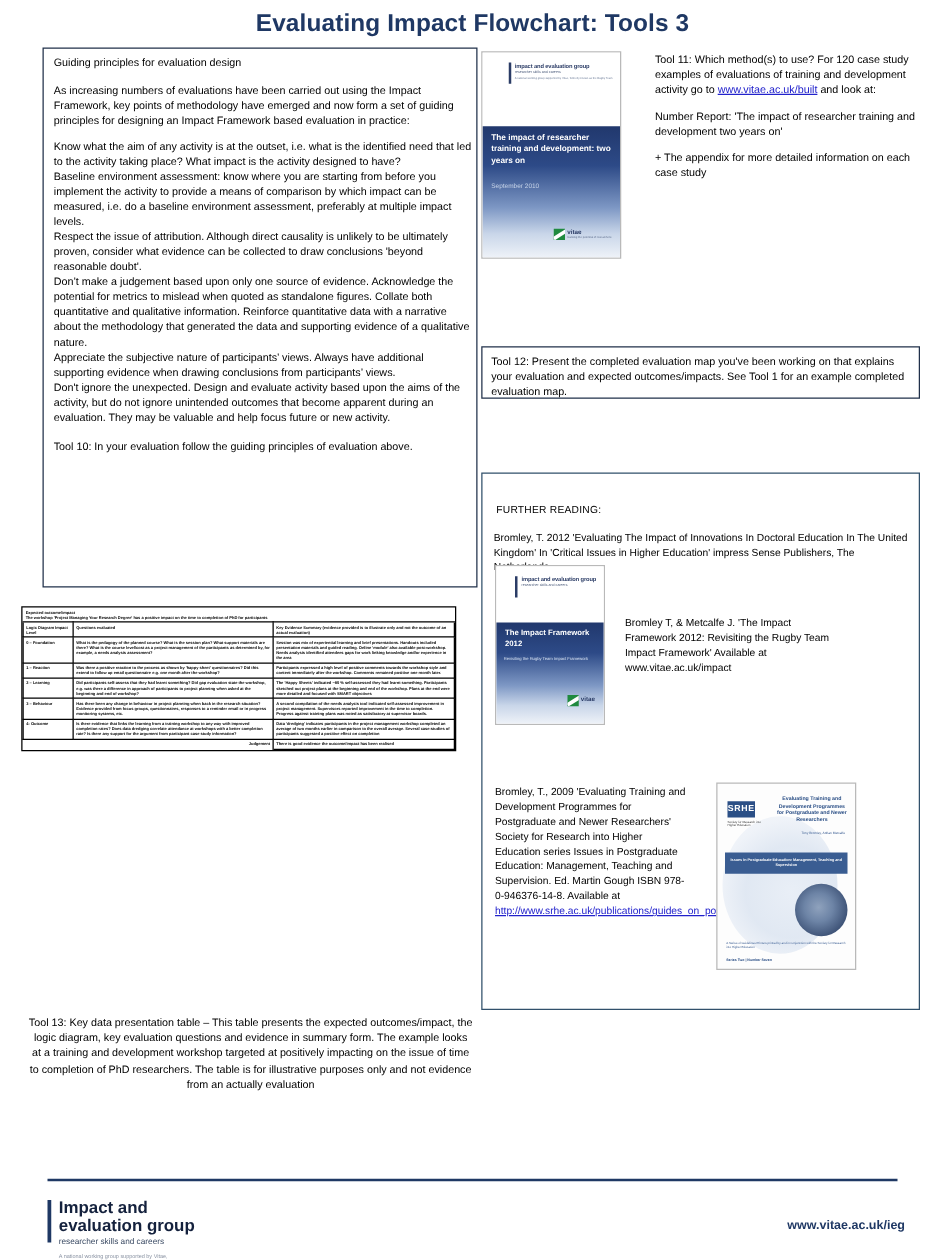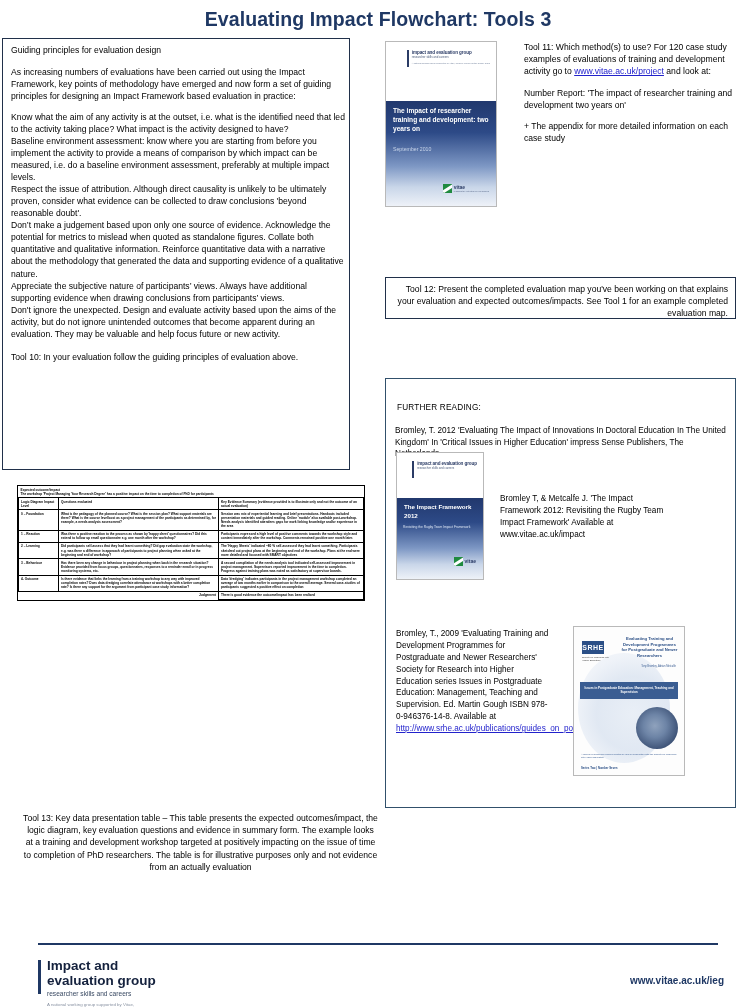--- a/index.html
+++ b/index.html
@@ -15,21 +15,21 @@
     position:absolute;left:0;top:8px;width:756px;text-align:center;
     font-size:19.5px;font-weight:bold;color:#1F3864;letter-spacing:.1px;
   }
 
   
   .box{position:absolute;box-sizing:border-box;background:#fff;}
   .b-thin{border:1px solid #20304a;}
   .b-med{border:1.6px solid #31506b;}
 
   
-  #principles{left:2px;top:38px;width:348px;height:432px;padding:6px 4px 0 8px;}
+  #principles{left:34px;top:38px;width:348px;height:432px;padding:6px 4px 0 8px;}
   #principles .hd{font-size:8.6px;margin:0 0 11px 0;}
   #principles p{margin:0 0 9px 0;font-size:8.6px;line-height:1.40;}
   #principles p.tight{margin:0;}
   #principles .tool10{margin-top:11px;font-size:8.6px;line-height:1.40;}
 
   
   #tool11-cover{left:385px;top:41px;width:112px;height:166px;border:1px solid #b9b9b9;}
   .cover{position:relative;overflow:hidden;background:#fff;}
   .cover .cv-top{position:absolute;left:0;top:0;right:0;height:36%;background:#fff;}
   .cover .cv-logo{position:absolute;right:6px;top:8px;text-align:left;}
@@ -49,21 +49,21 @@
   .cover .cv-vitae .vt .n{font-size:5px;font-weight:bold;color:#2b3c66;line-height:1;}
   .cover .cv-vitae .vt .s{font-size:2.2px;color:#5a6b8a;line-height:1.25;}
 
   #tool11-text{position:absolute;left:524px;top:41px;width:212px;font-size:8.6px;line-height:1.42;}
   #tool11-text p{margin:0 0 9px 0;}
   #tool11-text p:last-child{margin:0;}
   a.link{color:#2222cc;text-decoration:underline;}
 
   
   #tool12{left:385px;top:277px;width:351px;height:42px;padding:5px 7px;}
-  #tool12 p{margin:0;font-size:8.6px;line-height:1.42;text-align:right;}
+  #tool12 p{margin:0;font-size:8.6px;line-height:1.42;}
 
   
   #further{left:385px;top:378px;width:351px;height:430px;padding:8px 9px;}
   #further .fr-hd{font-size:8.2px;margin:16px 0 13px 2px;letter-spacing:.2px;}
   #further .ref{font-size:8.2px;line-height:1.42;margin:0;}
 
   #fw-cover{position:absolute;left:396px;top:452px;width:88px;height:128px;border:1px solid #b9b9b9;}
   #fw-cover .cv-title{font-size:6.2px;top:5px;}
   #fw-cover .cv-sub{position:absolute;left:6px;right:6px;top:27px;color:#d8e2f2;font-size:3.3px;line-height:1.3;}
 
@@ -143,21 +143,21 @@
       <div class="cv-vitae">
         <span class="mark"></span><span class="vt">
           <div class="n">vitae</div>
           <div class="s">realising the potential of researchers</div>
         </span>
       </div>
     </div>
   </div>
 
   <div id="tool11-text">
-    <p><span>Tool 11: Which method(s) to use? For 120 case study examples of evaluations of training and development activity go to </span><a class="link" href="#">www.vitae.ac.uk/project</a><span> and look at:</span></p>
+    <p><span>Tool 11: Which method(s) to use? For 120 case study examples of evaluations of training and development activity go to </span><a class="link" href="#">www.vitae.ac.uk/built</a><span> and look at:</span></p>
     <p>Number Report: 'The impact of researcher training and development two years on'</p>
     <p>+ The appendix for more detailed information on each case study</p>
   </div>
 
   <div class="box b-thin" id="tool12">
     <p>Tool 12: Present the completed evaluation map you've been working on that explains your evaluation and expected outcomes/impacts. See Tool 1 for an example completed evaluation map.</p>
   </div>
 
   <div class="box b-med" id="further">
     <div class="fr-hd">FURTHER READING:</div>

